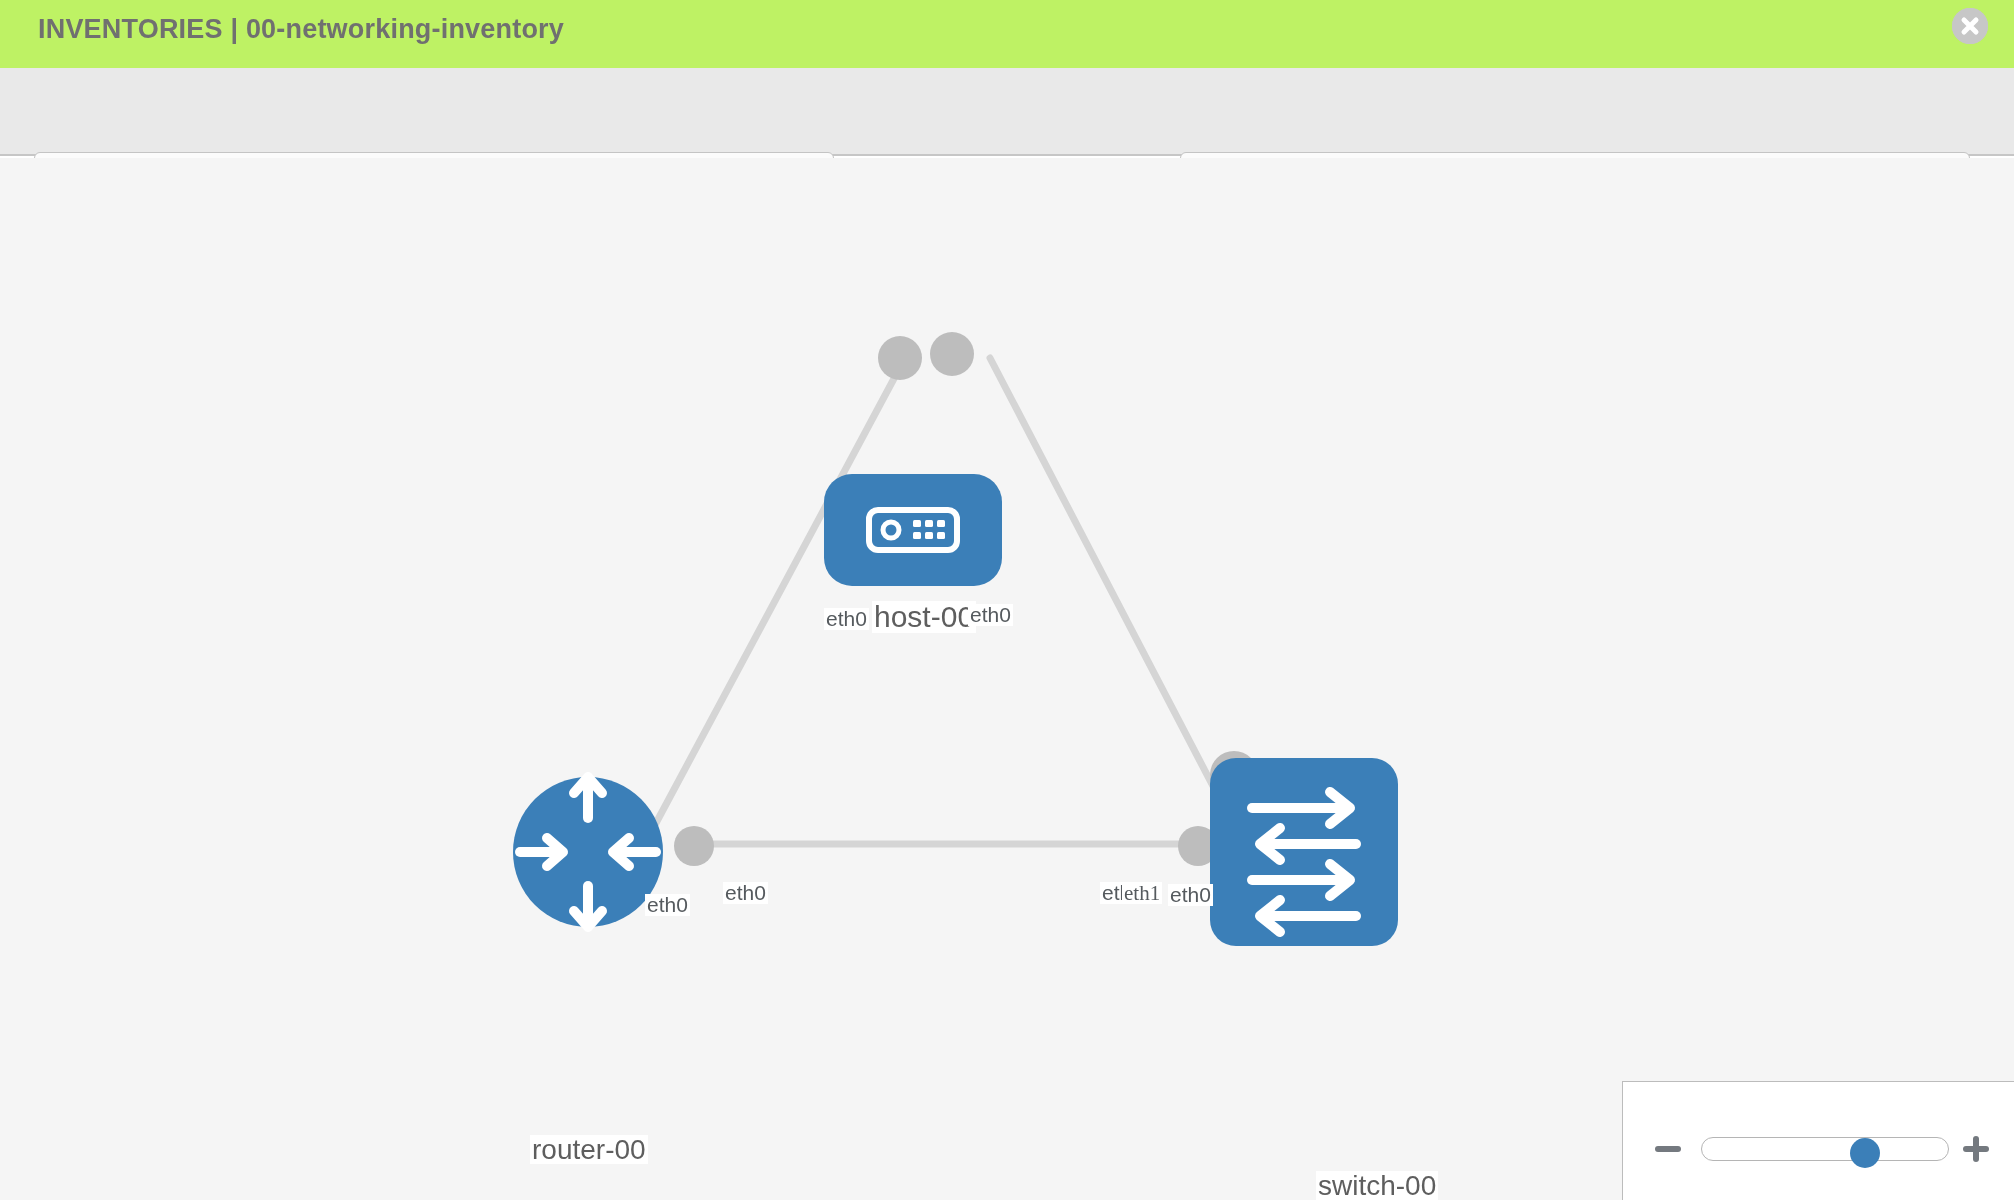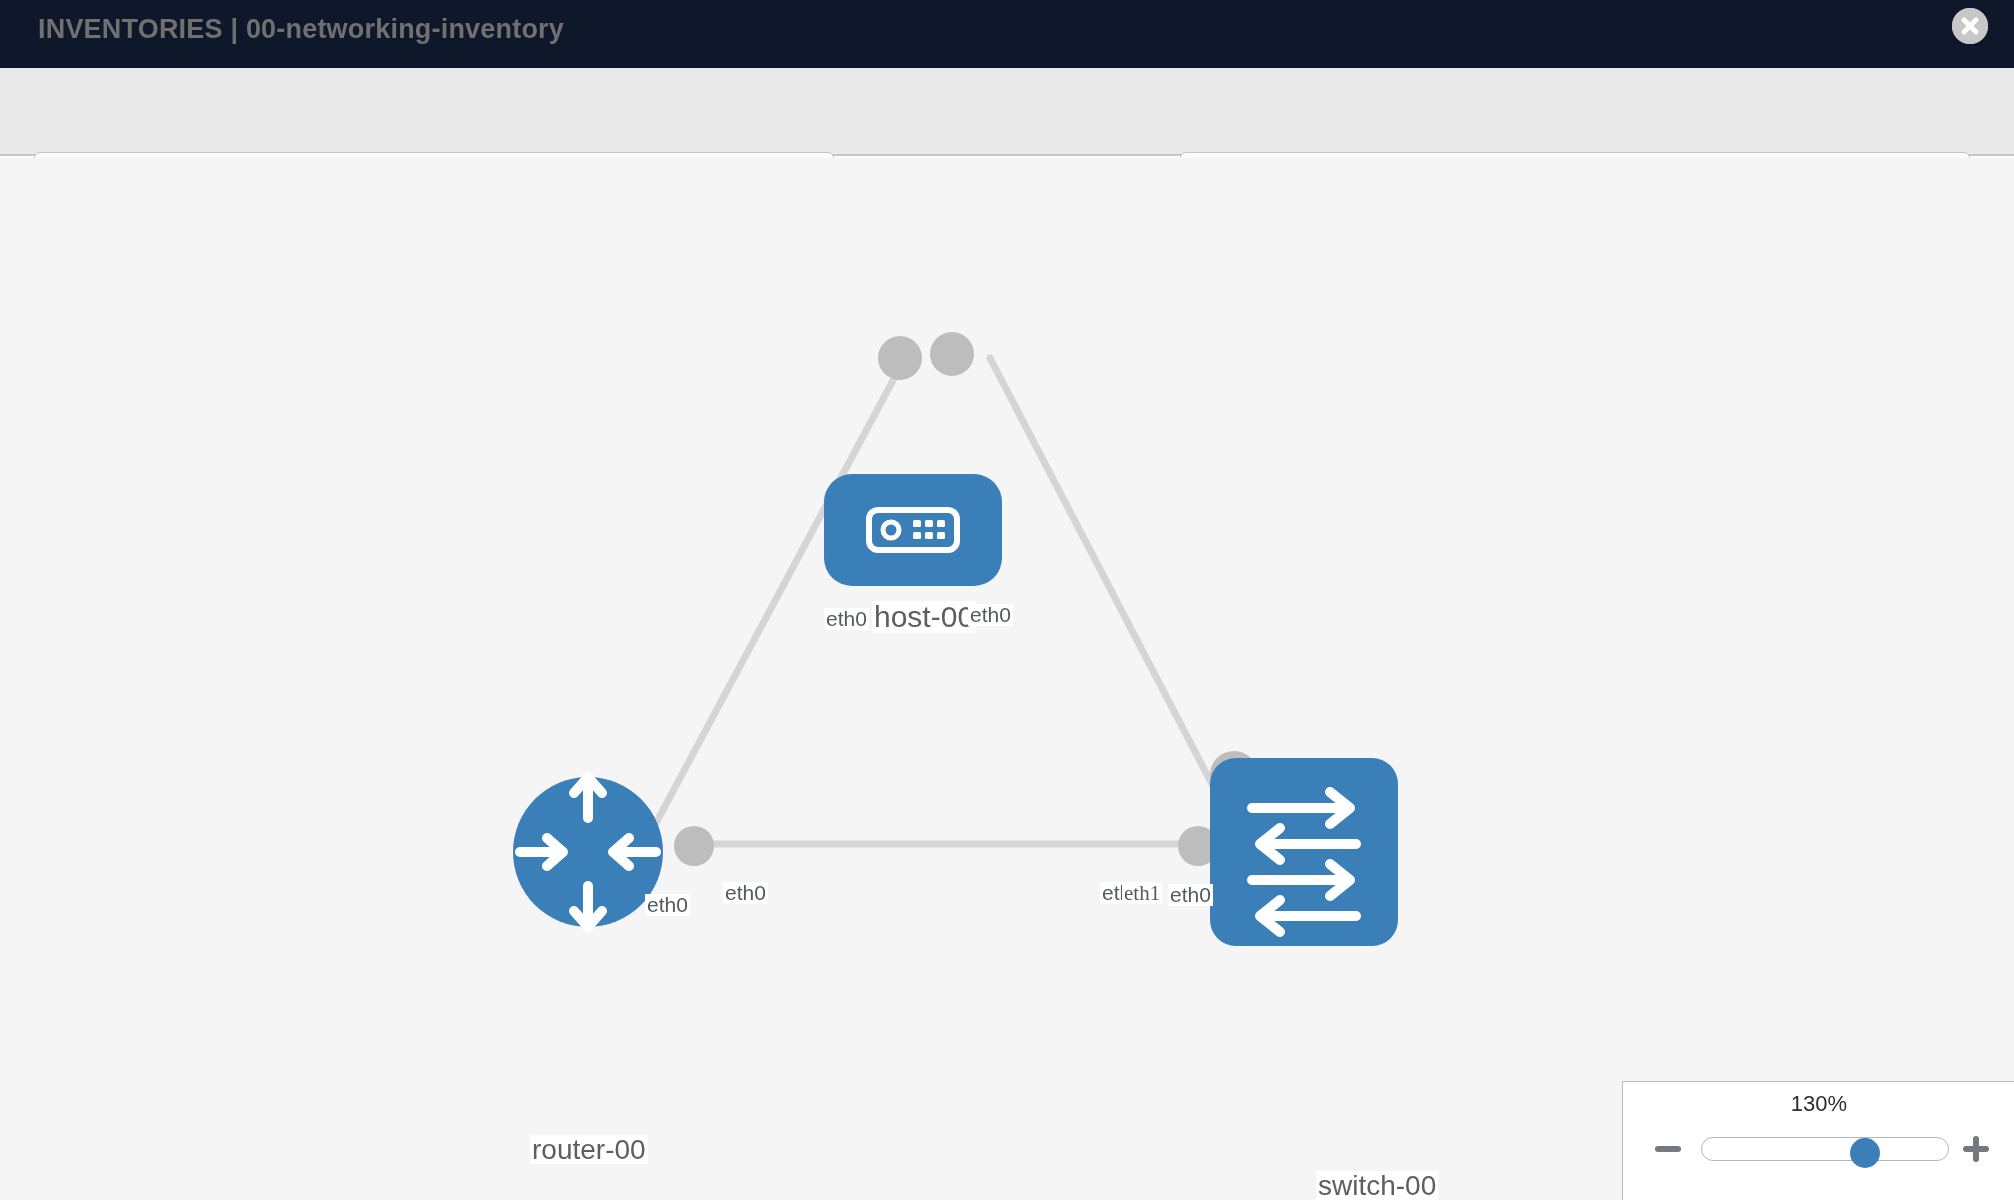--- a/index.html
+++ b/index.html
@@ -16,21 +16,21 @@
     width: 2014px;
     height: 1200px;
     background: #ffffff;
   }
 
   
   .header {
     position: absolute;
     top: 0; left: 0;
     width: 2014px; height: 80px;
-    background: #0f172a;
+    background: #bef264;
     border-bottom: 1px solid #d7d7d7;
   }
   .header-title {
     position: absolute;
     left: 38px; top: 14px;
     font-size: 27px;
     font-weight: bold;
     color: #707070;
     letter-spacing: 0.2px;
     white-space: nowrap;
@@ -292,21 +292,20 @@
     <div class="edge-label" style="left:968px; top:446px;">eth0</div>
     <div class="edge-label" style="left:645px; top:736px;">eth0</div>
     <div class="edge-label" style="left:1168px; top:726px;">eth0</div>
     <div class="edge-label" style="left:723px; top:724px;">eth0</div>
     <div class="edge-label" style="left:1100px; top:724px;">eth</div>
     <div class="edge-label" style="left:1122px; top:724px;font-family:Liberation Serif, serif;">eth1</div>
 
   </div>
 
   <div class="zoom-panel">
-    <div class="zoom-pct">130%</div>
     <div class="zoom-row">
 
       <div class="zoom-minus">
         <svg width="34" height="34" viewBox="0 0 34 34" aria-hidden="true">
           <rect x="4" y="14" width="26" height="6" rx="3" fill="#74797f"></rect>
         </svg>
       </div>
 
       <div class="zoom-track">
         <div class="zoom-thumb"></div>

